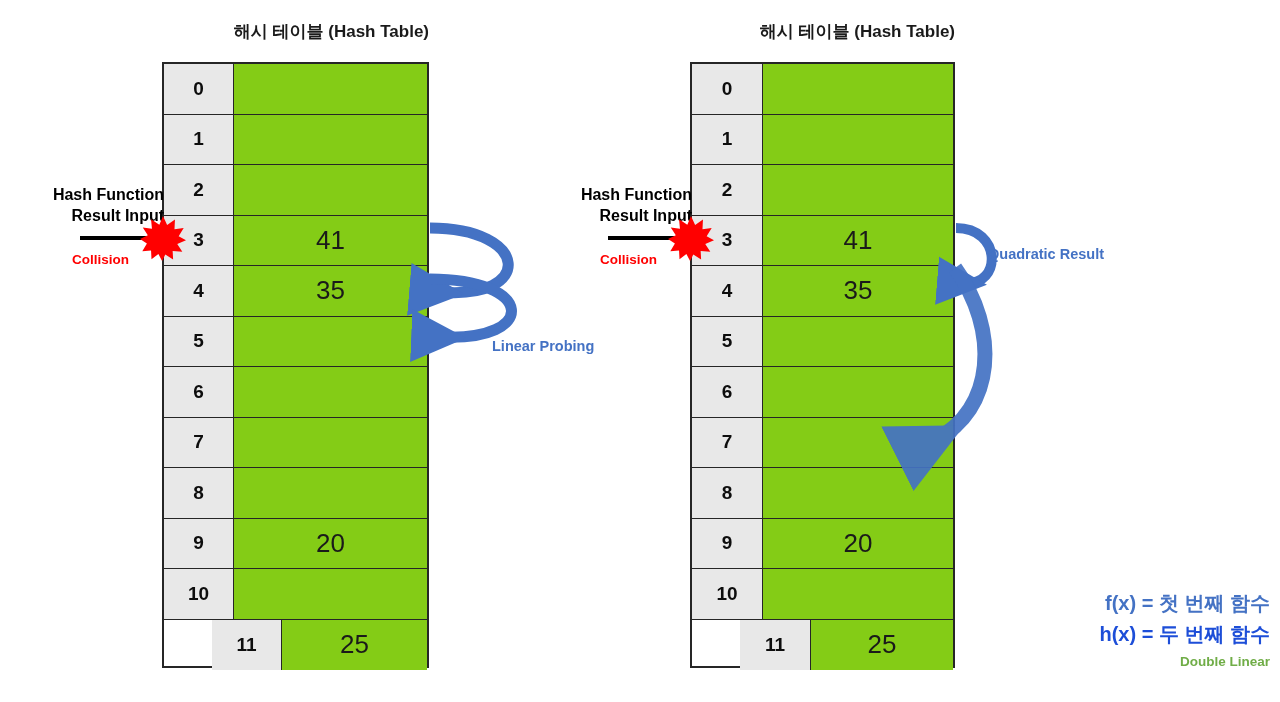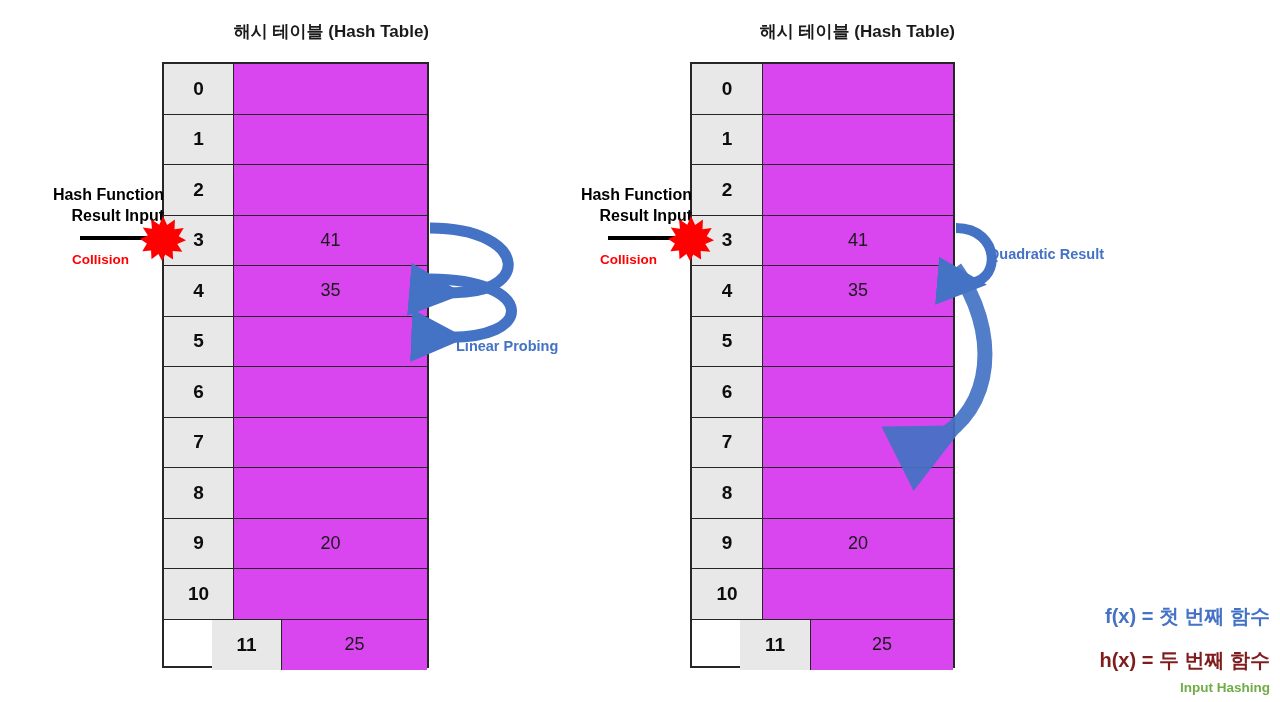--- a/index.html
+++ b/index.html
@@ -60,24 +60,24 @@
     font-weight: bold;
     color: #0d0d0d;
   }
   #table-right .idx-cell { width: 71px; flex: 0 0 71px; }
 
   .val-cell {
     flex: 1 1 auto;
     display: flex;
     align-items: center;
     justify-content: center;
-    font-size: 18px;
+    font-size: 26px;
     font-weight: normal;
     color: #1a1a1a;
-    background: #d946ef;
+    background: #84cc16;
   }
 
   
   .hf-label {
     position: absolute;
     font-size: 16px;
     font-weight: bold;
     line-height: 1.33;
     color: #000000;
     text-align: right;
@@ -123,40 +123,39 @@
     pointer-events: none;
   }
 
   .probe-label {
     position: absolute;
     font-size: 14.5px;
     font-weight: bold;
     color: #4472c4;
     white-space: nowrap;
   }
-  #label-linear    { left: 456px;  top: 338px; }
+  #label-linear    { left: 492px;  top: 338px; }
   #label-quadratic { left: 988px;  top: 246px; }
 
   
   #legend {
     position: absolute;
     left: 960px;
     top: 588px;
     width: 310px;
     text-align: right;
   }
   .legend-line {
     font-size: 20px;
     font-weight: bold;
     line-height: 1.55;
     white-space: nowrap;
-    margin-top: 13px;
   }
   #legend-fx { color: #4472c4; }
-  #legend-hx { color: #7f1d1d; }
+  #legend-hx { color: #1d4ed8; }
   #legend-caption {
     font-size: 13.5px;
     font-weight: bold;
     color: #70ad47;
     margin-top: 4px;
     white-space: nowrap;
   }
 </style>
 </head>
 <body>
@@ -309,14 +308,14 @@
   <path d="M 955 268 C 1000 330 995 410 935 440" fill="none" stroke="#4472C4" stroke-width="15" stroke-linecap="butt" marker-end="url(#arrowhead-blue)" opacity="0.92"></path>
 </svg>
 
 <div class="probe-label" id="label-linear">Linear Probing</div>
 
 <div class="probe-label" id="label-quadratic">Quadratic Result</div>
 
 <div id="legend">
   <div class="legend-line" id="legend-fx">f(x) = 첫 번째 함수</div>
   <div class="legend-line" id="legend-hx">h(x) = 두 번째 함수</div>
-  <div id="legend-caption">Input Hashing</div>
+  <div id="legend-caption">Double Linear</div>
 </div>
 
 </body></html>

